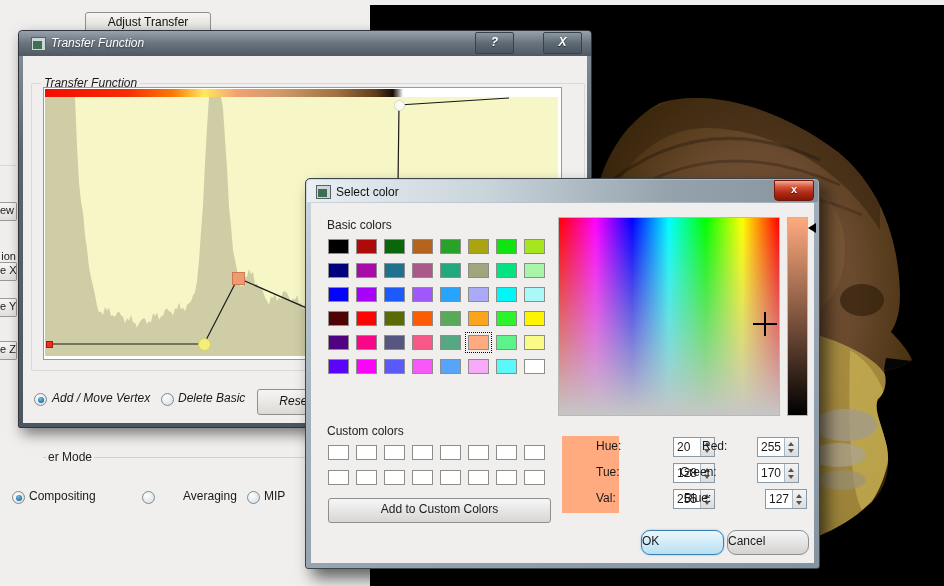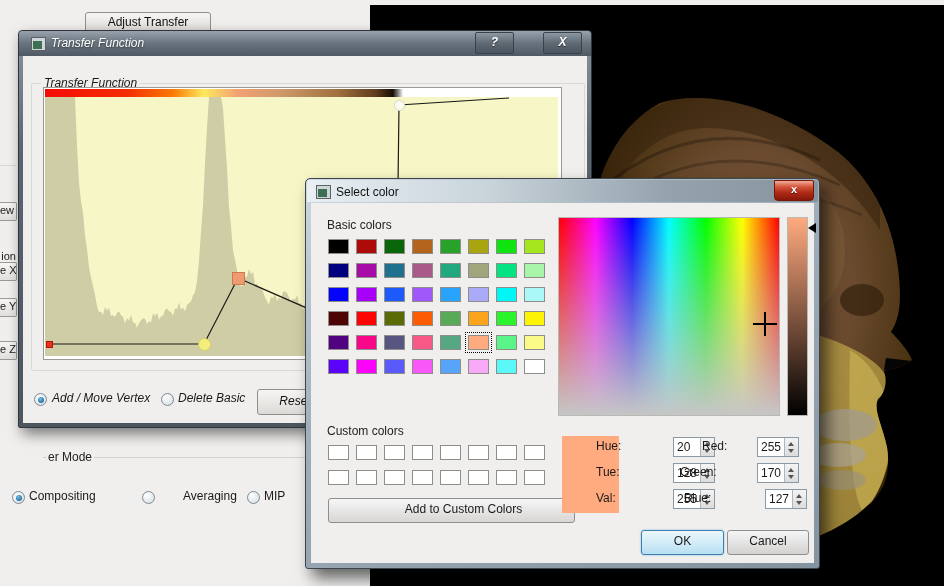--- a/index.html
+++ b/index.html
@@ -73,22 +73,22 @@
   .preview{position:absolute;background:#ffaa7f;}
   .spin-label{position:absolute;font-size:12px;text-align:left;white-space:nowrap;}
   .spinbox{position:absolute;width:42px;height:20px;border:1px solid #8a99a6;background:#fff;box-sizing:border-box;}
   .spin-val{position:absolute;left:3px;top:2px;font-size:12px;}
   .spin-btns{position:absolute;right:0;top:0;width:13px;height:18px;border-left:1px solid #aab6c0;
      background:linear-gradient(#f4f4f4,#dcdcdc);}
   .tri-up{position:absolute;left:3px;top:4px;width:0;height:0;border-left:3px solid transparent;
      border-right:3px solid transparent;border-bottom:4px solid #555;}
   .tri-dn{position:absolute;left:3px;bottom:3px;width:0;height:0;border-left:3px solid transparent;
      border-right:3px solid transparent;border-top:4px solid #555;}
-  .sc-btn{position:absolute;width:81px;height:23px;border:1px solid #8e8e8e;border-radius:3px;font-size:12px;
-     text-align:center;line-height:21px;background:linear-gradient(#f5f5f5,#e4e4e4 50%,#d4d2cf);}
+  .sc-btn{position:absolute;width:81px;height:23px;border:1px solid #8e8e8e;border-radius:9px;font-size:12px;
+     line-height:21px;background:linear-gradient(#f5f5f5,#e4e4e4 50%,#d4d2cf);}
   .sc-btn.default{border:1px solid #3c7fb1;background:linear-gradient(#edf7fc,#d2ecf8 50%,#b8dff2);box-shadow:0 0 2px #7ab8dd;}
   .addcustom-btn{position:absolute;border:1px solid #8e8e8e;border-radius:3px;font-size:12px;text-align:center;
      background:linear-gradient(#f6f6f6,#e6e6e6 50%,#d8d6d3);}
 </style>
 </head>
 <body>
 
 <div class="stage">
 
   <div class="viewport">
@@ -261,21 +261,21 @@
           <div class="swatch" style="left: 213px; top: 242px; background: rgb(255, 255, 255);"></div>
           <div class="swatch" style="left: 17px; top: 267px; background: rgb(255, 255, 255);"></div>
           <div class="swatch" style="left: 45px; top: 267px; background: rgb(255, 255, 255);"></div>
           <div class="swatch" style="left: 73px; top: 267px; background: rgb(255, 255, 255);"></div>
           <div class="swatch" style="left: 101px; top: 267px; background: rgb(255, 255, 255);"></div>
           <div class="swatch" style="left: 129px; top: 267px; background: rgb(255, 255, 255);"></div>
           <div class="swatch" style="left: 157px; top: 267px; background: rgb(255, 255, 255);"></div>
           <div class="swatch" style="left: 185px; top: 267px; background: rgb(255, 255, 255);"></div>
           <div class="swatch" style="left: 213px; top: 267px; background: rgb(255, 255, 255);"></div>
         </div>
-      <div class="addcustom-btn" style="left:17px;top:295px;width:221px;height:23px;line-height:21px;padding-left:24px;">Add to Custom Colors</div>
+      <div class="addcustom-btn" style="left:17px;top:295px;width:221px;height:23px;line-height:21px;">Add to Custom Colors</div>
 
       <div class="preview" style="left:251px;top:233px;width:57px;height:77px;"></div>
       <div id="spin-fields">
           <div class="spin-label" style="left: 285px; top: 236px; width: 43px;">Hue:</div>
           <div class="spinbox" style="left: 362px; top: 234px;">
             <span class="spin-val">20</span>
             <span class="spin-btns">
               <span class="tri-up"></span>
               <span class="tri-dn"></span>
             </span>

